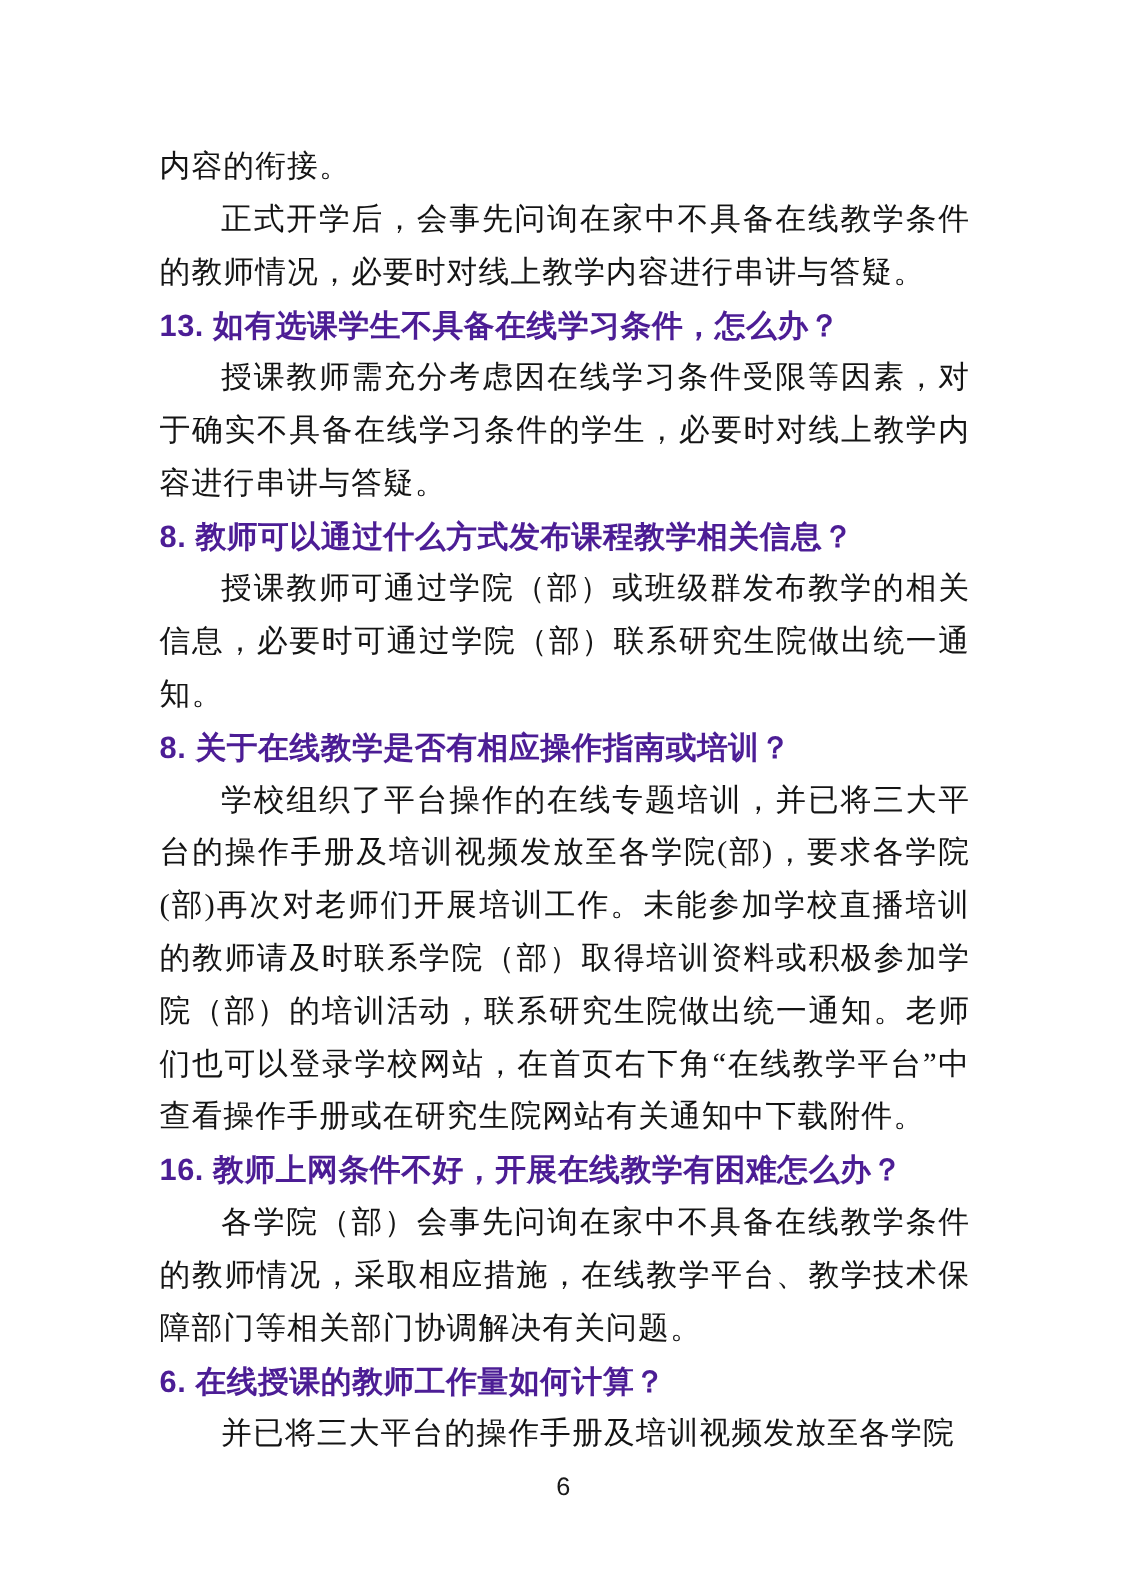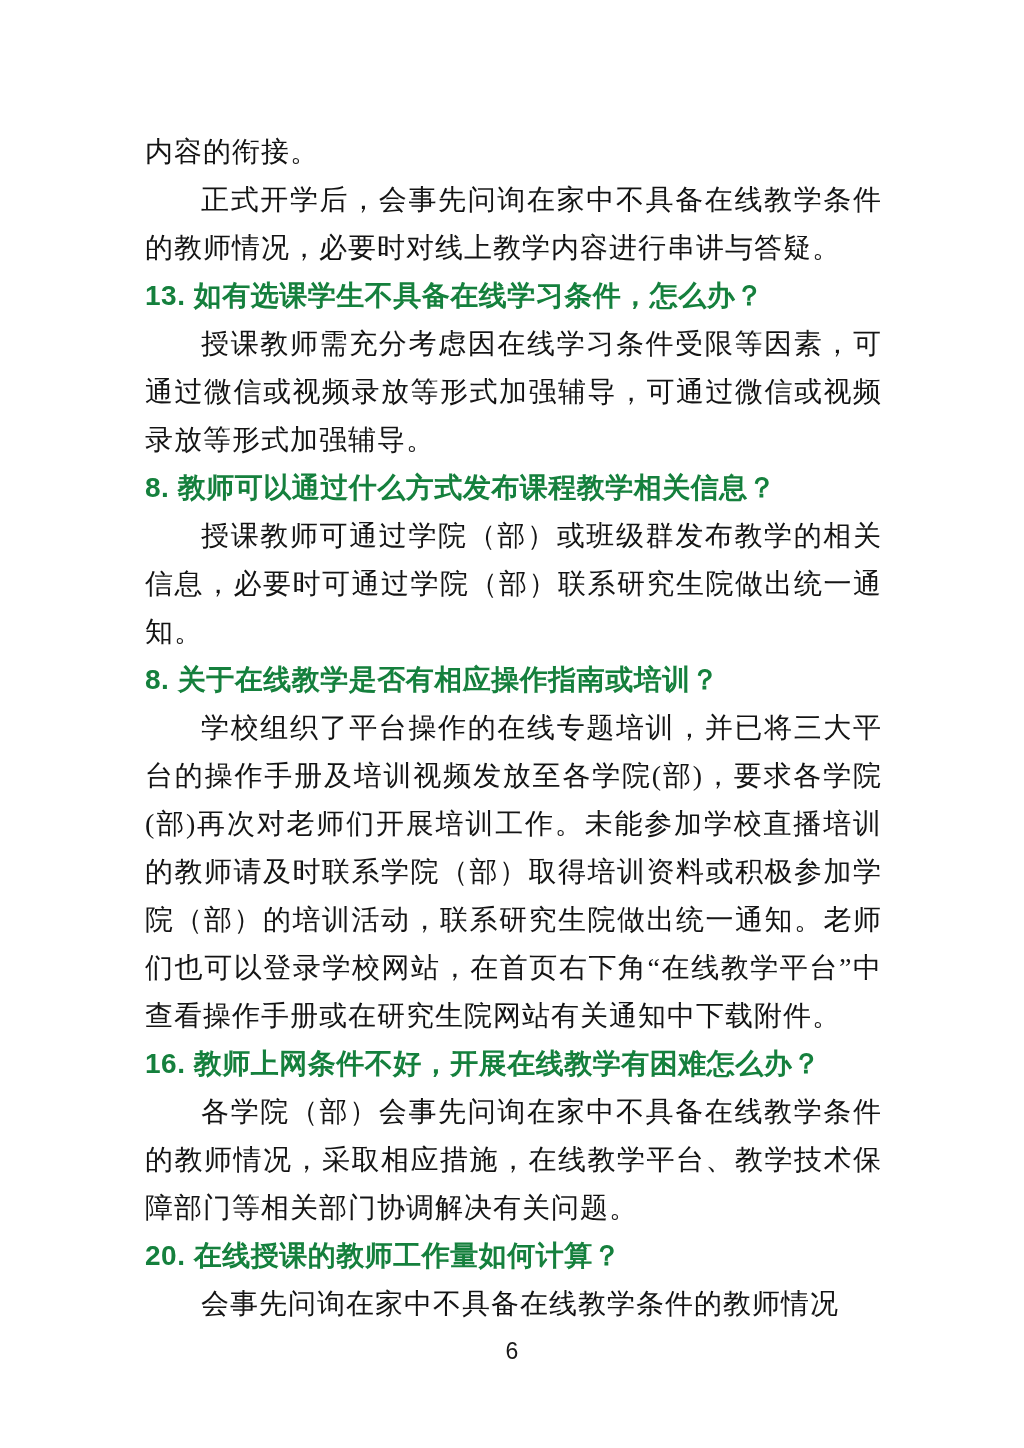--- a/index.html
+++ b/index.html
@@ -42,21 +42,21 @@
   }
 
   .heading {
     font-family: "Liberation Sans", "DejaVu Sans", sans-serif;
     font-weight: 700;
     font-size: 28px;
     line-height: 48px;
     text-align: left;
     text-indent: 0;
     letter-spacing: 0.5px;
-    color: #15803d;
+    color: #4c1d95;
   }
 
   .footer {
     position: absolute;
     left: 0;
     top: 1336px;
     width: 100%;
     text-align: center;
   }
 
@@ -73,37 +73,37 @@
 <div class="page">
 
   <main class="content">
 
     <p class="para cont">内容的衔接。</p>
 
     <p class="para">正式开学后，会事先问询在家中不具备在线教学条件的教师情况，必要时对线上教学内容进行串讲与答疑。</p>
 
     <h2 class="heading">13. 如有选课学生不具备在线学习条件，怎么办？</h2>
 
-    <p class="para">授课教师需充分考虑因在线学习条件受限等因素，可通过微信或视频录放等形式加强辅导，可通过微信或视频录放等形式加强辅导。</p>
+    <p class="para">授课教师需充分考虑因在线学习条件受限等因素，对于确实不具备在线学习条件的学生，必要时对线上教学内容进行串讲与答疑。</p>
 
     <h2 class="heading">8. 教师可以通过什么方式发布课程教学相关信息？</h2>
 
     <p class="para">授课教师可通过学院（部）或班级群发布教学的相关信息，必要时可通过学院（部）联系研究生院做出统一通知。</p>
 
     <h2 class="heading">8. 关于在线教学是否有相应操作指南或培训？</h2>
 
     <p class="para">学校组织了平台操作的在线专题培训，并已将三大平台的操作手册及培训视频发放至各学院(部)，要求各学院(部)再次对老师们开展培训工作。未能参加学校直播培训的教师请及时联系学院（部）取得培训资料或积极参加学院（部）的培训活动，联系研究生院做出统一通知。老师们也可以登录学校网站，在首页右下角“在线教学平台”中查看操作手册或在研究生院网站有关通知中下载附件。</p>
 
     <h2 class="heading">16. 教师上网条件不好，开展在线教学有困难怎么办？</h2>
 
     <p class="para">各学院（部）会事先问询在家中不具备在线教学条件的教师情况，采取相应措施，在线教学平台、教学技术保障部门等相关部门协调解决有关问题。</p>
 
-    <h2 class="heading">20. 在线授课的教师工作量如何计算？</h2>
+    <h2 class="heading">6. 在线授课的教师工作量如何计算？</h2>
 
-    <p class="para">会事先问询在家中不具备在线教学条件的教师情况</p>
+    <p class="para">并已将三大平台的操作手册及培训视频发放至各学院</p>
 
   </main>
 
   <footer class="footer">
     <span class="page-number">6</span>
   </footer>
 
 </div>
 
 </body></html>

